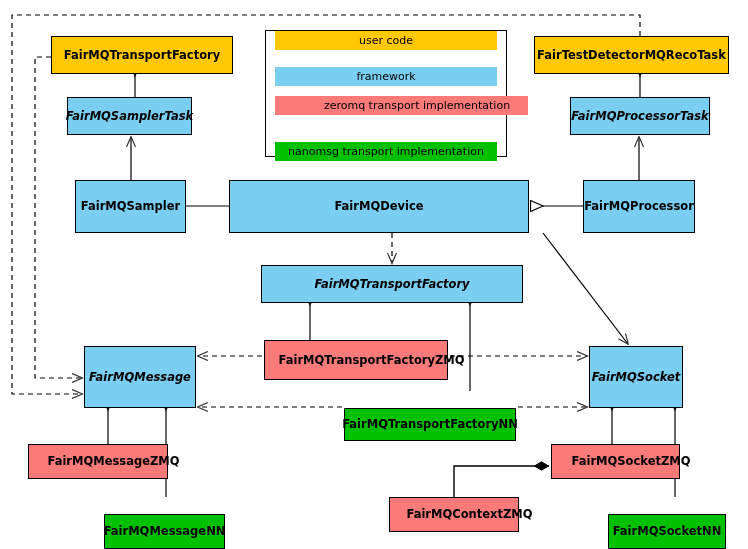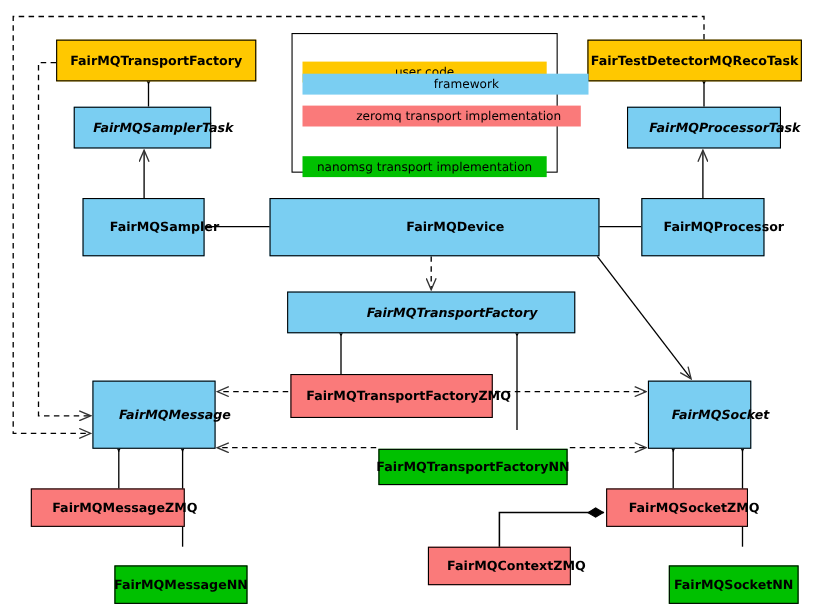--- a/index.html
+++ b/index.html
@@ -34,21 +34,21 @@
     font-weight: bold;
     color: #000000;
     line-height: 1.1;
     letter-spacing: 0px;
     z-index: 5;
   }
   .node.abstract {
     font-style: italic;
   }
   .c-user { background: #FFC800; }
-  .c-framework { background: #7ACEF2; padding-left: 38px; }
+  .c-framework { background: #7ACEF2; }
   .c-zmq { background: #FA7A7A; padding-left: 31px; }
   .c-nn { background: #00C000; margin-top: 17px; }
 
   
   #legend {
     position: absolute;
     left: 265px;
     top: 30px;
     width: 240px;
     height: 125px;
@@ -62,21 +62,21 @@
     left: 9px;
     width: 222px;
     height: 19px;
     display: flex;
     align-items: center;
     justify-content: center;
     font-size: 11px;
     font-weight: normal;
     color: #000000;
   }
-  #lg0 { top: 25px; }
+  #lg0 { top: 0; }
   #lg1 { top: 36px; }
   #lg2 { top: 65px; }
   #lg3 { top: 94px; }
 </style>
 </head>
 <body>
 
 <div id="canvas">
 
   <svg id="edges" width="748" height="549" viewBox="0 0 748 549" xmlns="http://www.w3.org/2000/svg">
@@ -190,21 +190,21 @@
     <div class="legend-row c-nn" id="lg3">
       <span>nanomsg transport implementation</span>
     </div>
   </div>
 
   <div class="node c-user" style="left: 51px; top: 36px; width: 182px; height: 38px;">FairMQTransportFactory</div>
   <div class="node c-user" style="left: 534px; top: 36px; width: 195px; height: 38px;">FairTestDetectorMQRecoTask</div>
   <div class="node c-framework abstract" style="left: 67px; top: 97px; width: 125px; height: 38px; text-align: right;">FairMQSamplerTask</div>
   <div class="node c-framework abstract" style="left: 570px; top: 97px; width: 140px; height: 38px;">FairMQProcessorTask</div>
   <div class="node c-framework" style="left: 75px; top: 180px; width: 111px; height: 53px; text-align: center;">FairMQSampler</div>
-  <div class="node c-framework" style="left: 245px; top: 180px; width: 300px; height: 53px;">FairMQDevice</div>
+  <div class="node c-framework" style="left: 229px; top: 180px; width: 300px; height: 53px;">FairMQDevice</div>
   <div class="node c-framework" style="left: 583px; top: 180px; width: 112px; height: 53px;">FairMQProcessor</div>
   <div class="node c-framework abstract" style="left: 261px; top: 265px; width: 262px; height: 38px;">FairMQTransportFactory</div>
   <div class="node c-zmq" style="left: 264px; top: 340px; width: 184px; height: 40px;">FairMQTransportFactoryZMQ</div>
   <div class="node c-nn" style="left: 344px; top: 391px; width: 172px; height: 33px;">FairMQTransportFactoryNN</div>
   <div class="node c-framework abstract" style="left: 84px; top: 346px; width: 112px; height: 62px;">FairMQMessage</div>
   <div class="node c-framework abstract" style="left: 589px; top: 346px; width: 94px; height: 62px;">FairMQSocket</div>
   <div class="node c-zmq" style="left: 28px; top: 444px; width: 140px; height: 35px;">FairMQMessageZMQ</div>
   <div class="node c-nn" style="left: 104px; top: 497px; width: 121px; height: 35px;">FairMQMessageNN</div>
   <div class="node c-zmq" style="left: 551px; top: 444px; width: 129px; height: 35px;">FairMQSocketZMQ</div>
   <div class="node c-zmq" style="left: 389px; top: 497px; width: 130px; height: 35px;">FairMQContextZMQ</div>

